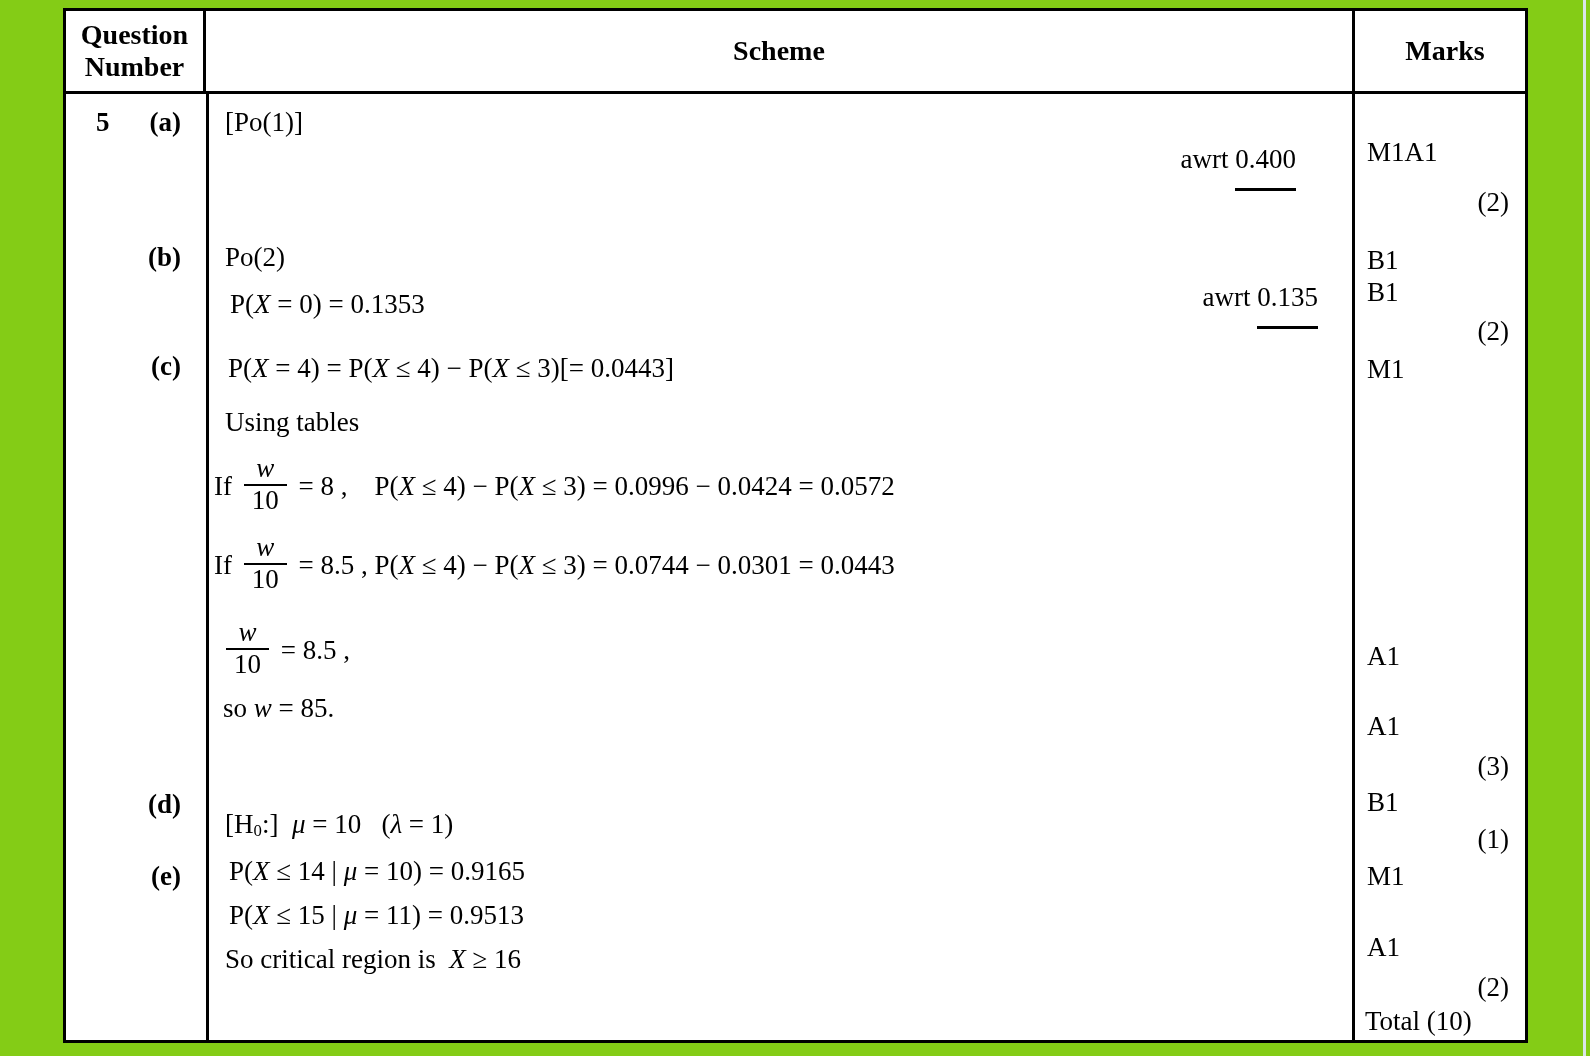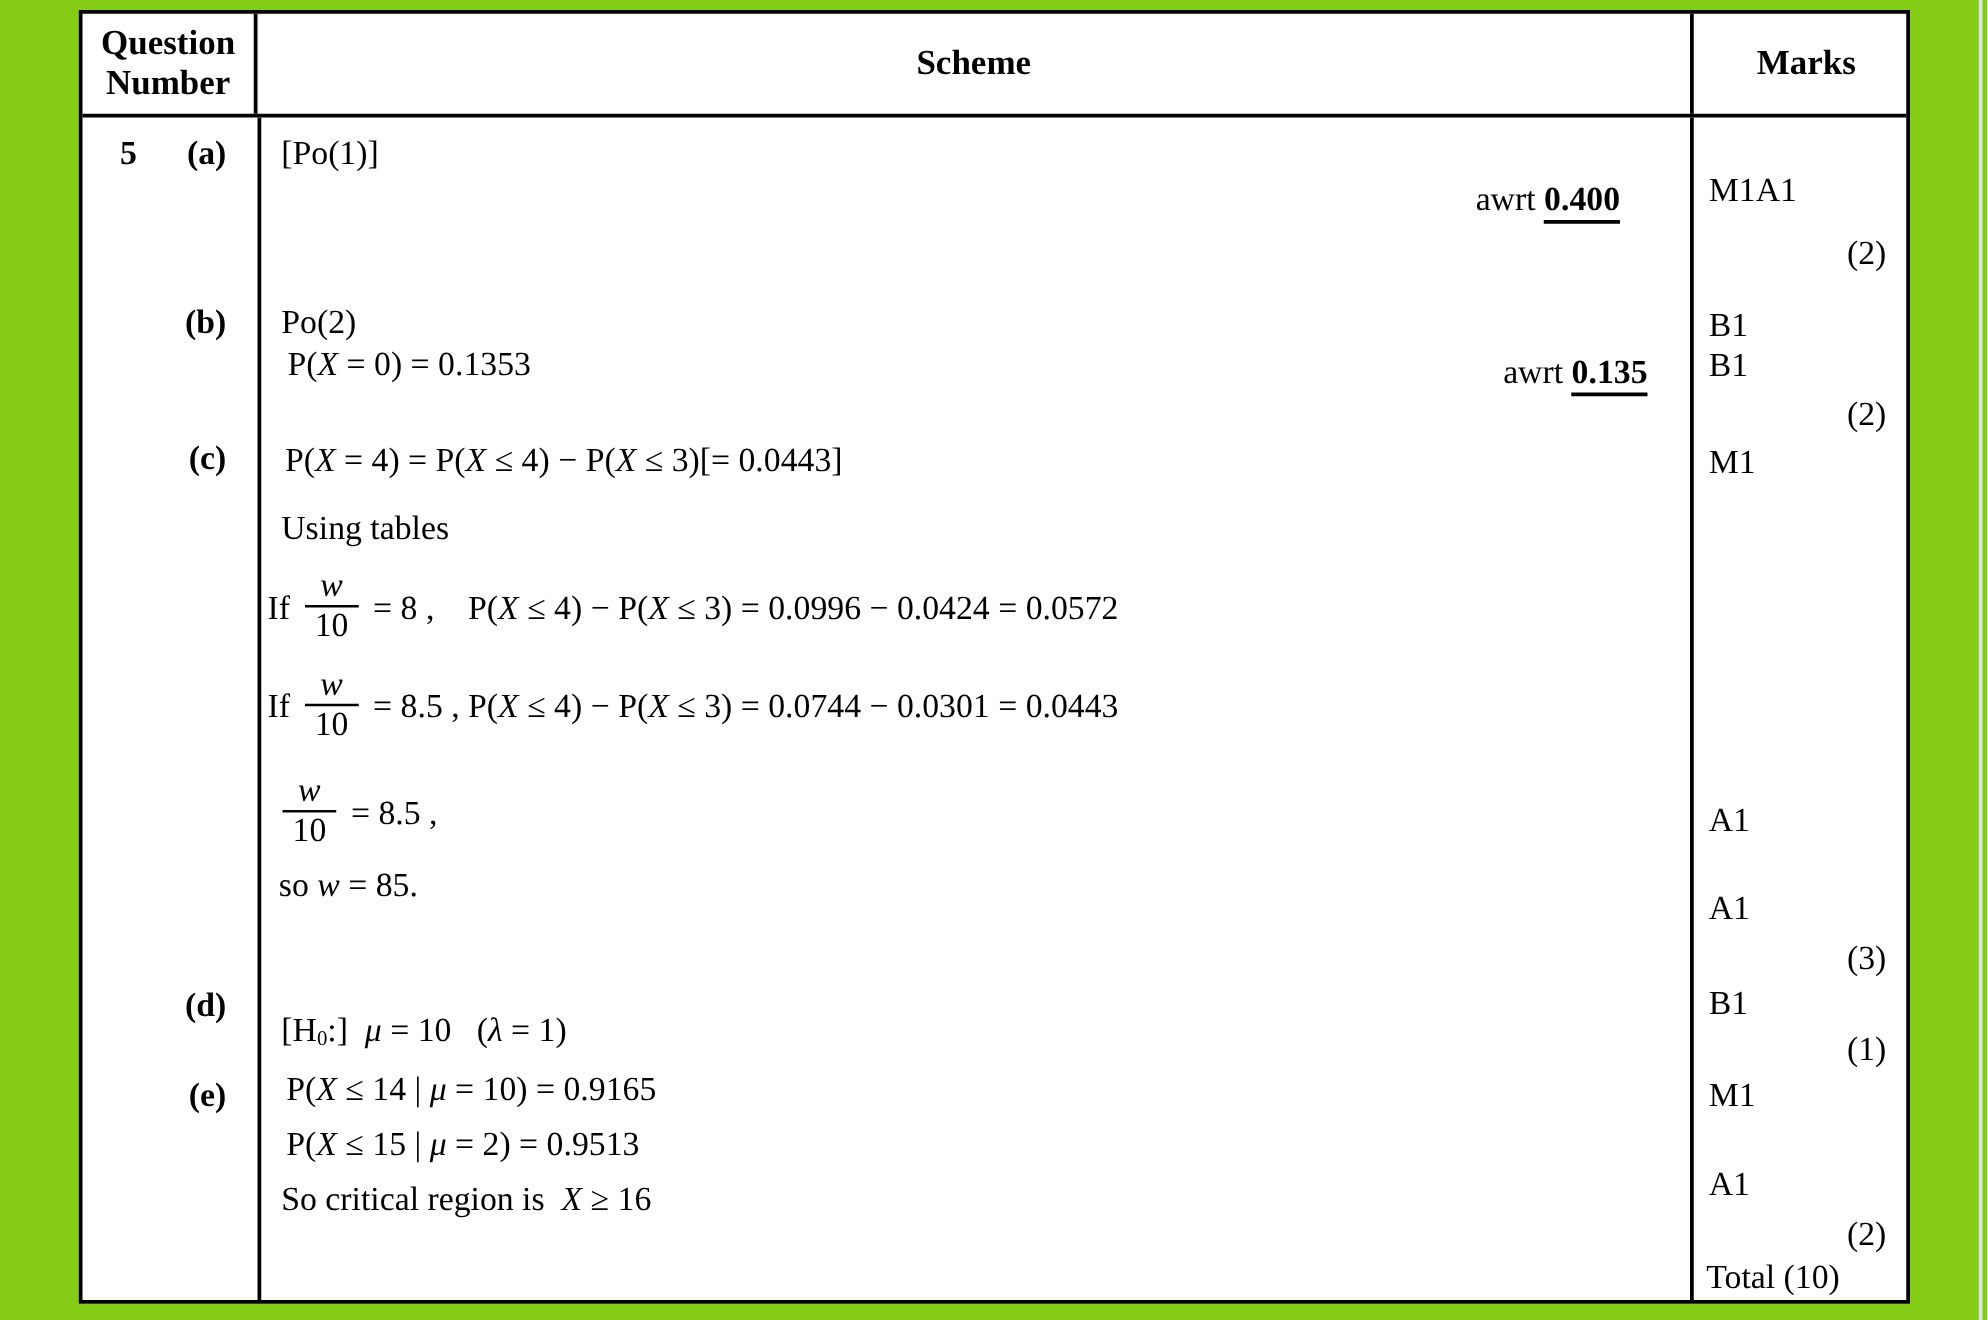--- a/index.html
+++ b/index.html
@@ -30,21 +30,21 @@
   .qrow { display:flex; width:100%; box-sizing:border-box; font-weight:bold;
           padding-left:30px; padding-right:25px; }
   .qrow .pt { margin-left:auto; }
   .plabel { width:100%; box-sizing:border-box; text-align:right; padding-right:25px; font-weight:bold; }
   .mright { width:100%; box-sizing:border-box; text-align:right; padding-right:16px; }
 
   .seg-rm { font-style:normal; }
   .seg-it { font-style:italic; }
   .seg-sup { font-size:0.62em; vertical-align:0.6em; }
   .seg-sub { font-size:0.62em; vertical-align:-0.2em; }
-  .seg-bu { font-weight:bold; border-bottom:3px solid #000; padding-bottom:2px; }
+  .seg-bu { font-weight:normal; border-bottom:3px solid #000; padding-bottom:14px; }
   .frac { display:inline-block; vertical-align:middle; text-align:center;
           margin:0 5px; transform:translateY(-4px); }
   .frac .fnum { display:block; font-style:italic; line-height:1.1; padding:0 8px; }
   .frac .fden { display:block; border-top:2px solid #000; line-height:1.1; padding:0 8px; }
 </style>
 </head>
 <body>
 
 <div class="page">
 
@@ -67,34 +67,34 @@
         <div class="line plabel" style="top:256px;">(c)</div>
         <div class="line plabel" style="top:694px;">(d)</div>
         <div class="line plabel" style="top:766px;">(e)</div>
       </div>
 
       <div class="col cols">
         <div class="line" style="top:12px; left:16px;"><span class="seg-rm">[Po(1)]</span></div>
         <div class="line" style="top:49px; right:56px;"><span class="seg-rm">awrt </span><span class="seg-bu">0.400</span></div>
 
         <div class="line" style="top:147px; left:16px;"><span class="seg-rm">Po(2)</span></div>
-        <div class="line" style="top:181px; left:21px;"><span class="seg-rm">P(</span><span class="seg-it">X</span><span class="seg-rm"> = 0) = 0.1353</span></div>
+        <div class="line" style="top:194px; left:21px;"><span class="seg-rm">P(</span><span class="seg-it">X</span><span class="seg-rm"> = 0) = 0.1353</span></div>
         <div class="line" style="top:187px; right:34px;"><span class="seg-rm">awrt </span><span class="seg-bu">0.135</span></div>
 
         <div class="line" style="top:258px; left:19px;"><span class="seg-rm">P(</span><span class="seg-it">X</span><span class="seg-rm"> = 4) = P(</span><span class="seg-it">X</span><span class="seg-rm"> ≤ 4) − P(</span><span class="seg-it">X</span><span class="seg-rm"> ≤ 3)[= 0.0443]</span></div>
         <div class="line" style="top:312px; left:16px;"><span class="seg-rm">Using tables</span></div>
         <div class="line" style="top:364px; left:5px;"><span class="seg-rm">If </span><span class="frac"><span class="fnum">w</span><span class="fden">10</span></span><span class="seg-rm"> = 8 ,&nbsp;&nbsp;&nbsp;&nbsp;P(</span><span class="seg-it">X</span><span class="seg-rm"> ≤ 4) − P(</span><span class="seg-it">X</span><span class="seg-rm"> ≤ 3) = 0.0996 − 0.0424 = 0.0572</span></div>
         <div class="line" style="top:443px; left:5px;"><span class="seg-rm">If </span><span class="frac"><span class="fnum">w</span><span class="fden">10</span></span><span class="seg-rm"> = 8.5 , P(</span><span class="seg-it">X</span><span class="seg-rm"> ≤ 4) − P(</span><span class="seg-it">X</span><span class="seg-rm"> ≤ 3) = 0.0744 − 0.0301 = 0.0443</span></div>
         <div class="line" style="top:528px; left:12px;"><span class="frac"><span class="fnum">w</span><span class="fden">10</span></span><span class="seg-rm"> = 8.5 ,</span></div>
         <div class="line" style="top:598px; left:14px;"><span class="seg-rm">so </span><span class="seg-it">w</span><span class="seg-rm"> = 85.</span></div>
 
         <div class="line" style="top:714px; left:16px;"><span class="seg-rm">[H</span><span class="seg-sub">0</span><span class="seg-rm">:]&nbsp; </span><span class="seg-it">μ</span><span class="seg-rm"> = 10&nbsp;&nbsp; (</span><span class="seg-it">λ</span><span class="seg-rm"> = 1)</span></div>
 
         <div class="line" style="top:761px; left:20px;"><span class="seg-rm">P(</span><span class="seg-it">X</span><span class="seg-rm"> ≤ 14 | </span><span class="seg-it">μ</span><span class="seg-rm"> = 10) = 0.9165</span></div>
-        <div class="line" style="top:805px; left:20px;"><span class="seg-rm">P(</span><span class="seg-it">X</span><span class="seg-rm"> ≤ 15 | </span><span class="seg-it">μ</span><span class="seg-rm"> = 2) = 0.9513</span></div>
+        <div class="line" style="top:805px; left:20px;"><span class="seg-rm">P(</span><span class="seg-it">X</span><span class="seg-rm"> ≤ 15 | </span><span class="seg-it">μ</span><span class="seg-rm"> = 11) = 0.9513</span></div>
         <div class="line" style="top:849px; left:16px;"><span class="seg-rm">So critical region is&nbsp; </span><span class="seg-it">X</span><span class="seg-rm"> ≥ 16</span></div>
       </div>
 
       <div class="col colm">
         <div class="line" style="top:42px; left:12px;">M1A1</div>
         <div class="line mright" style="top:92px;">(2)</div>
         <div class="line" style="top:150px; left:12px;">B1</div>
         <div class="line" style="top:182px; left:12px;">B1</div>
         <div class="line mright" style="top:221px;">(2)</div>
         <div class="line" style="top:259px; left:12px;">M1</div>

